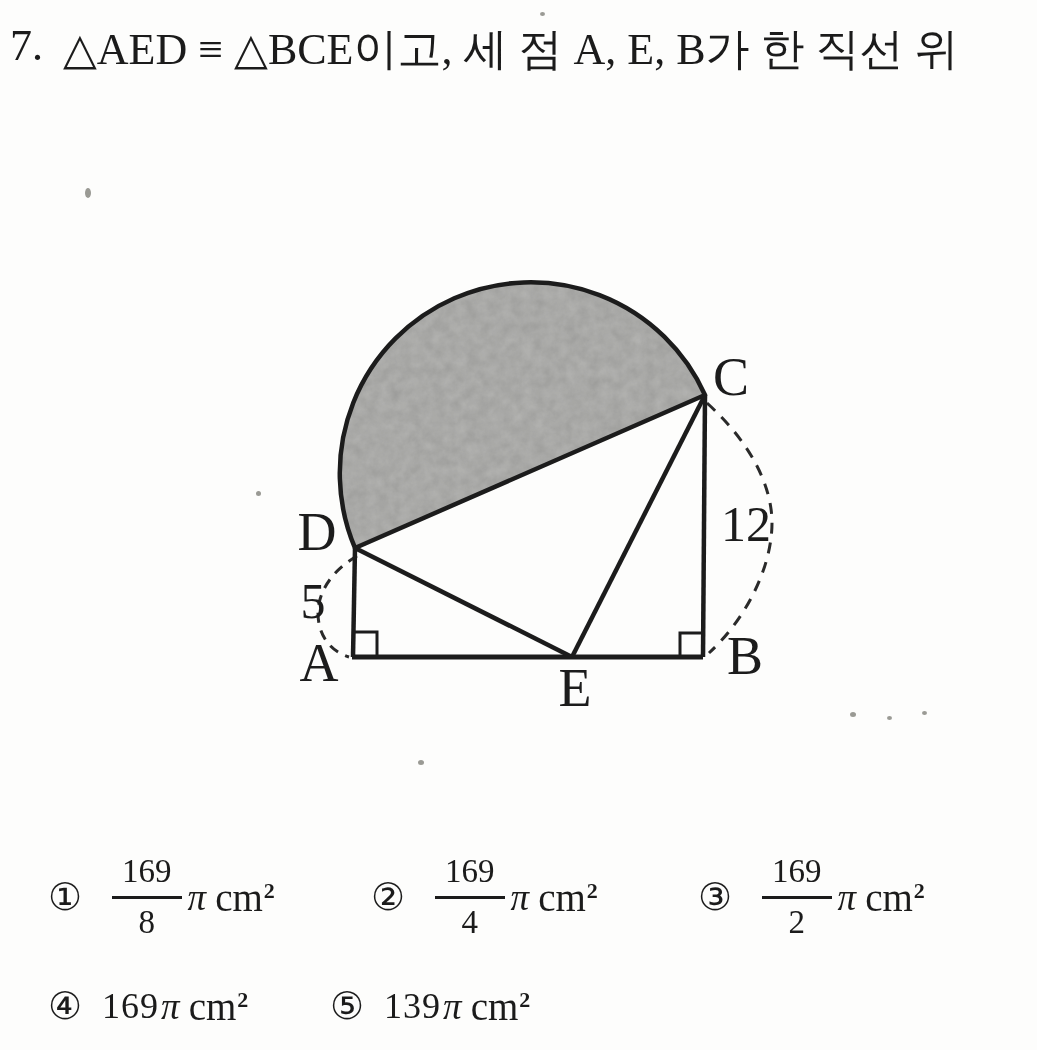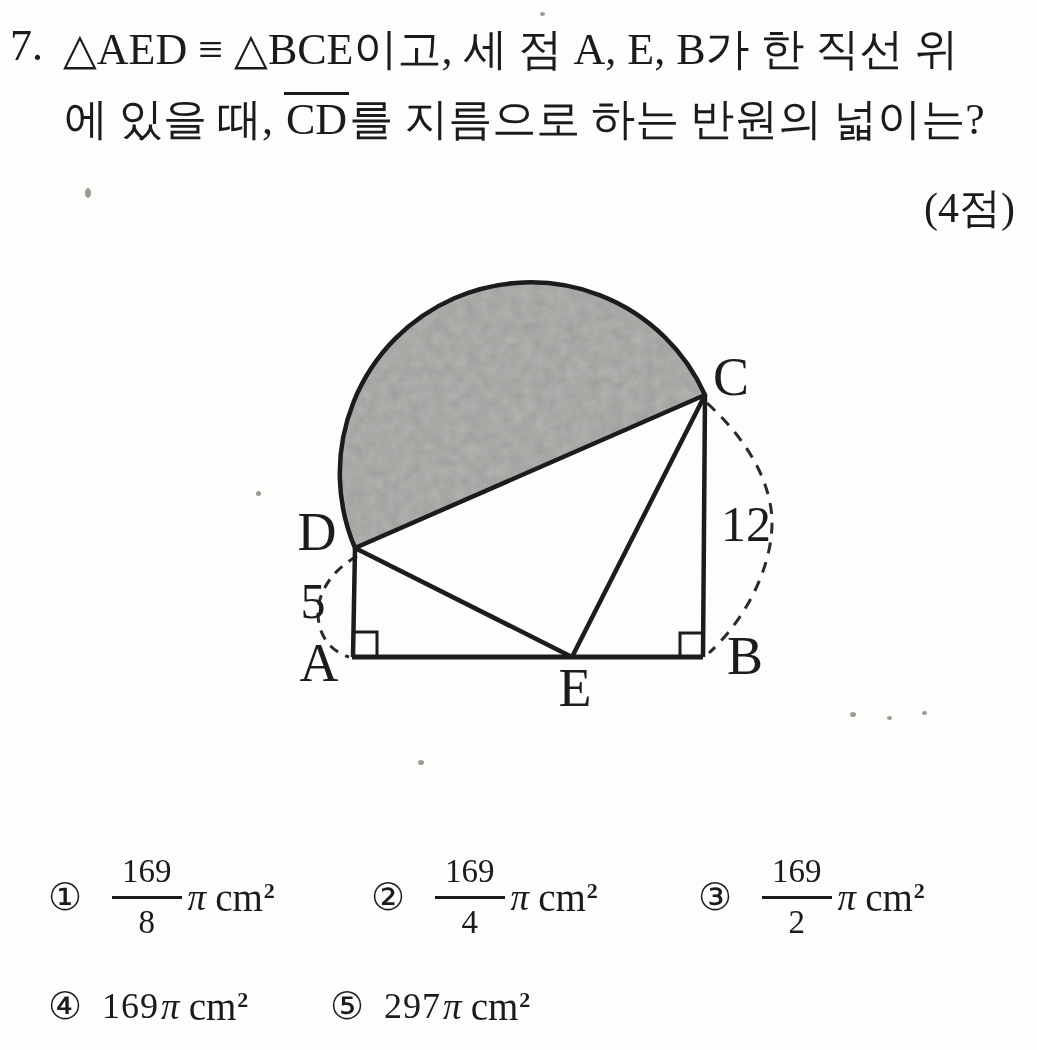--- a/index.html
+++ b/index.html
@@ -35,24 +35,20 @@
 </style>
 </head>
 <body>
 
 <div class="page">
 
   <div class="line1">
     <span class="qnum">7.</span>
     <span>△AED ≡ △BCE이고, 세 점 A, E, B가 한 직선 위</span>
   </div>
-  <div class="line2">
-    <span>에 있을 때, </span><span class="seg">CD</span><span>를 지름으로 하는 반원의 넓이는?</span>
-  </div>
-  <div class="score">(4점)</div>
 
   <svg class="figure" viewBox="280 250 520 470" xmlns="http://www.w3.org/2000/svg">
     <defs>
       <filter id="grain" x="-5%" y="-5%" width="110%" height="110%">
         <feTurbulence type="fractalNoise" baseFrequency="0.09" numOctaves="4" seed="11" result="t"></feTurbulence>
         <feColorMatrix in="t" type="luminanceToAlpha" result="ta"></feColorMatrix>
         <feComposite in="ta" in2="SourceAlpha" operator="in" result="clip"></feComposite>
         <feFlood flood-color="#7e7e7c" flood-opacity="0.6" result="fl"></feFlood>
         <feComposite in="fl" in2="clip" operator="in" result="spots"></feComposite>
         <feMerge>
@@ -123,21 +119,21 @@
   <div class="choice row2" style="left:48px;top:975px;">
     <span class="marker">④</span>
     <span class="val">169</span>
     <span class="pi">π</span>
     <span class="unit">cm</span>
     <span class="pow">2</span>
   </div>
 
   <div class="choice row2" style="left:330px;top:975px;">
     <span class="marker">⑤</span>
-    <span class="val">297</span>
+    <span class="val">139</span>
     <span class="pi">π</span>
     <span class="unit">cm</span>
     <span class="pow">2</span>
   </div>
 
   <div class="speck" style="left:85px;top:188px;width:6px;height:10px;"></div>
   <div class="speck" style="left:256px;top:491px;width:5px;height:5px;"></div>
   <div class="speck" style="left:418px;top:760px;width:6px;height:5px;"></div>
   <div class="speck" style="left:850px;top:712px;width:6px;height:5px;"></div>
   <div class="speck" style="left:887px;top:716px;width:5px;height:4px;"></div>

